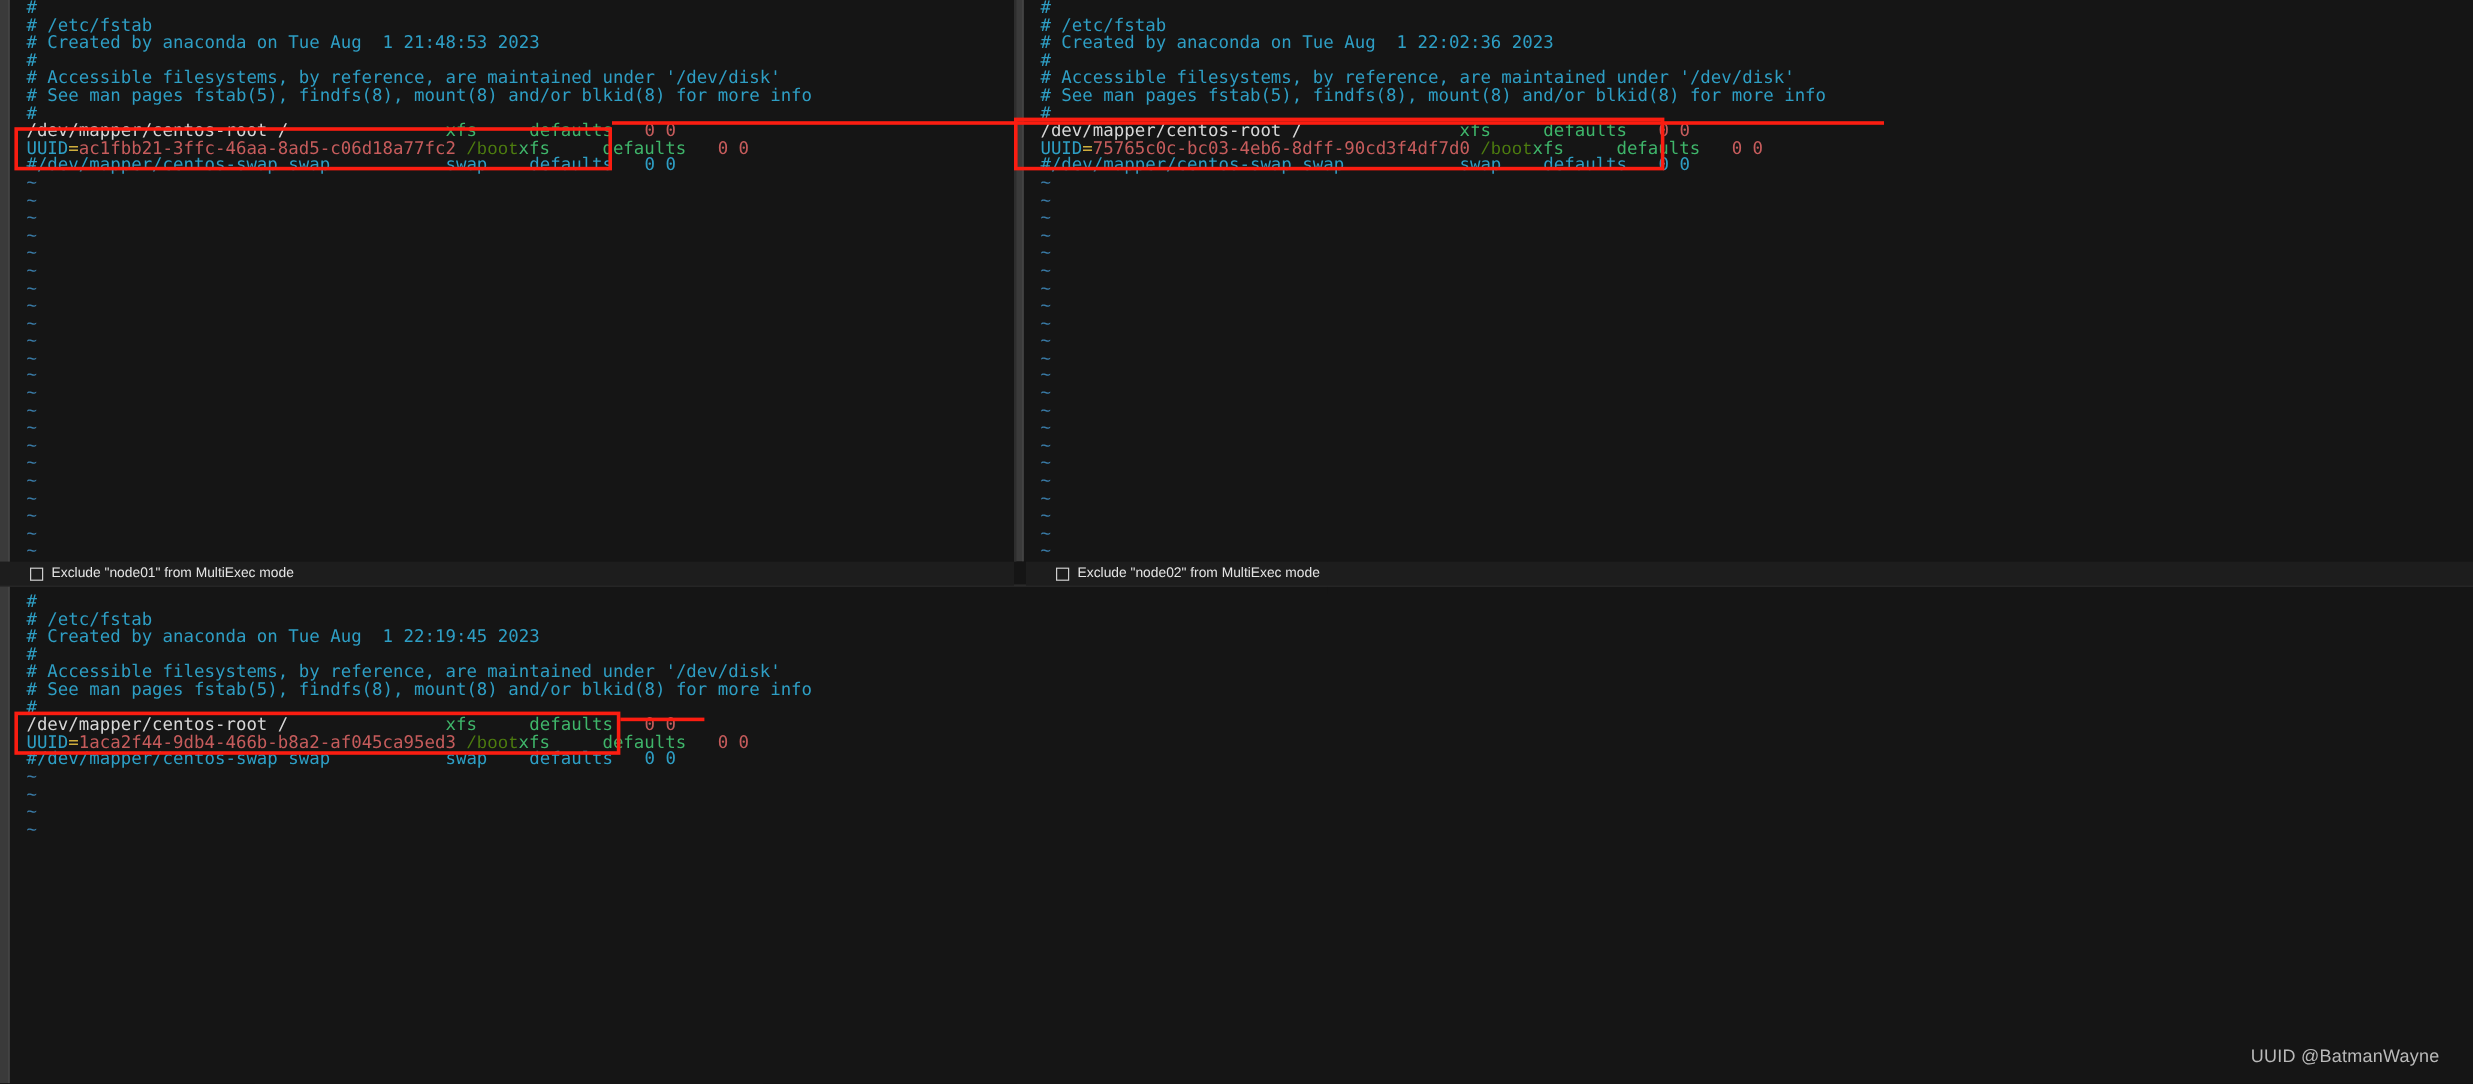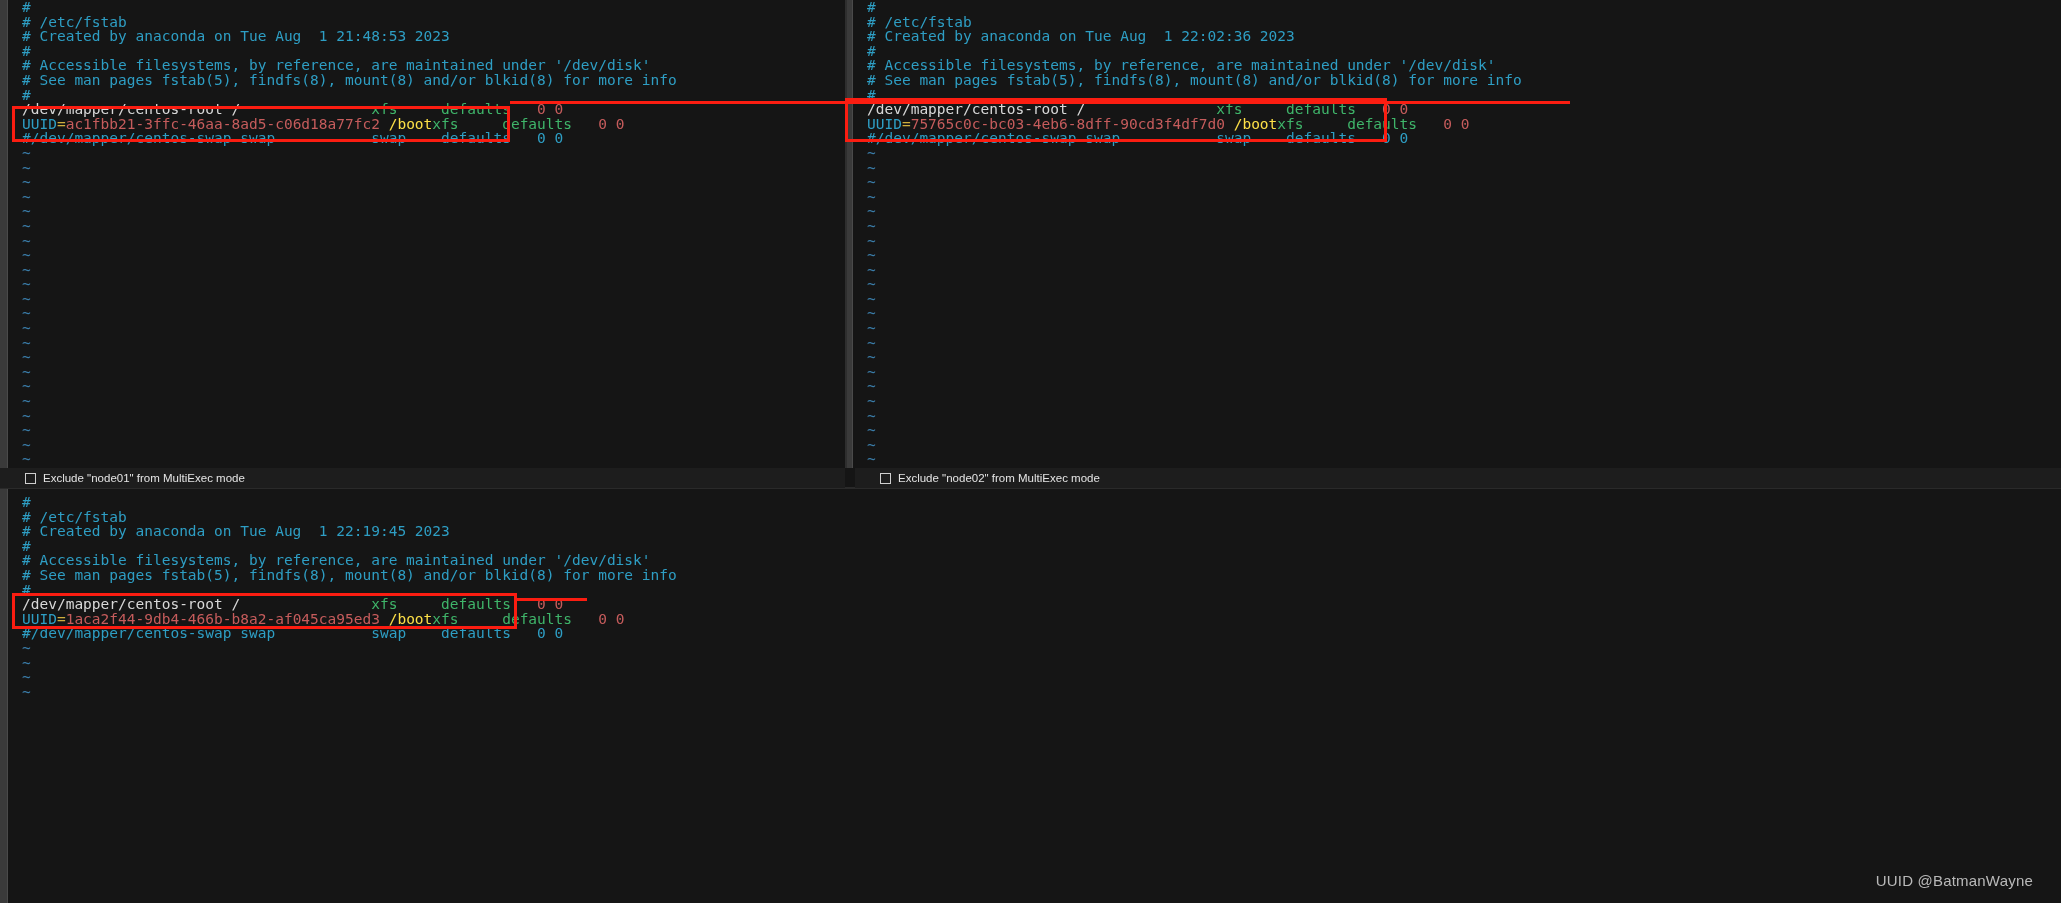--- a/index.html
+++ b/index.html
@@ -57,21 +57,21 @@
   .c-comment { color: #2e9ec4; }
   .c-path    { color: #d8d8d8; }
   .c-fs      { color: #3fb56a; margin-top: 18px; }
   .c-opt     { color: #3fb56a; }
   .c-num     { color: #c65c5c; }
   .c-tilde   { color: #3a7ca8; }
   .c-cmd     { color: #e8e8e8; }
   .c-uuid-k  { color: #2e9ec4; text-align: center; }
   .c-uuid-eq { color: #cfae3d; }
   .c-uuid-v  { color: #c65c5c; text-align: center; }
-  .c-boot    { color: #fde047; }
+  .c-boot    { color: #4d7c0f; font-family: Liberation Mono, monospace; }
 
   .cursor {
     display: inline-block;
     width: 8px;
     height: 12px;
     background: #c8c8c8;
     vertical-align: -2px;
   }
 
   

